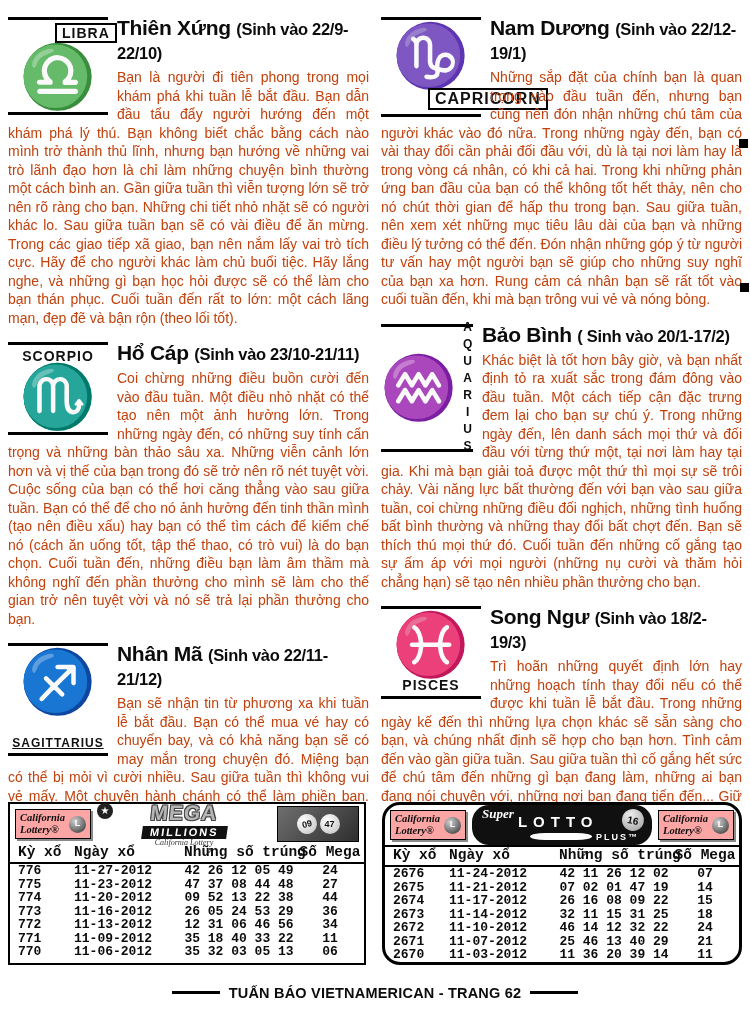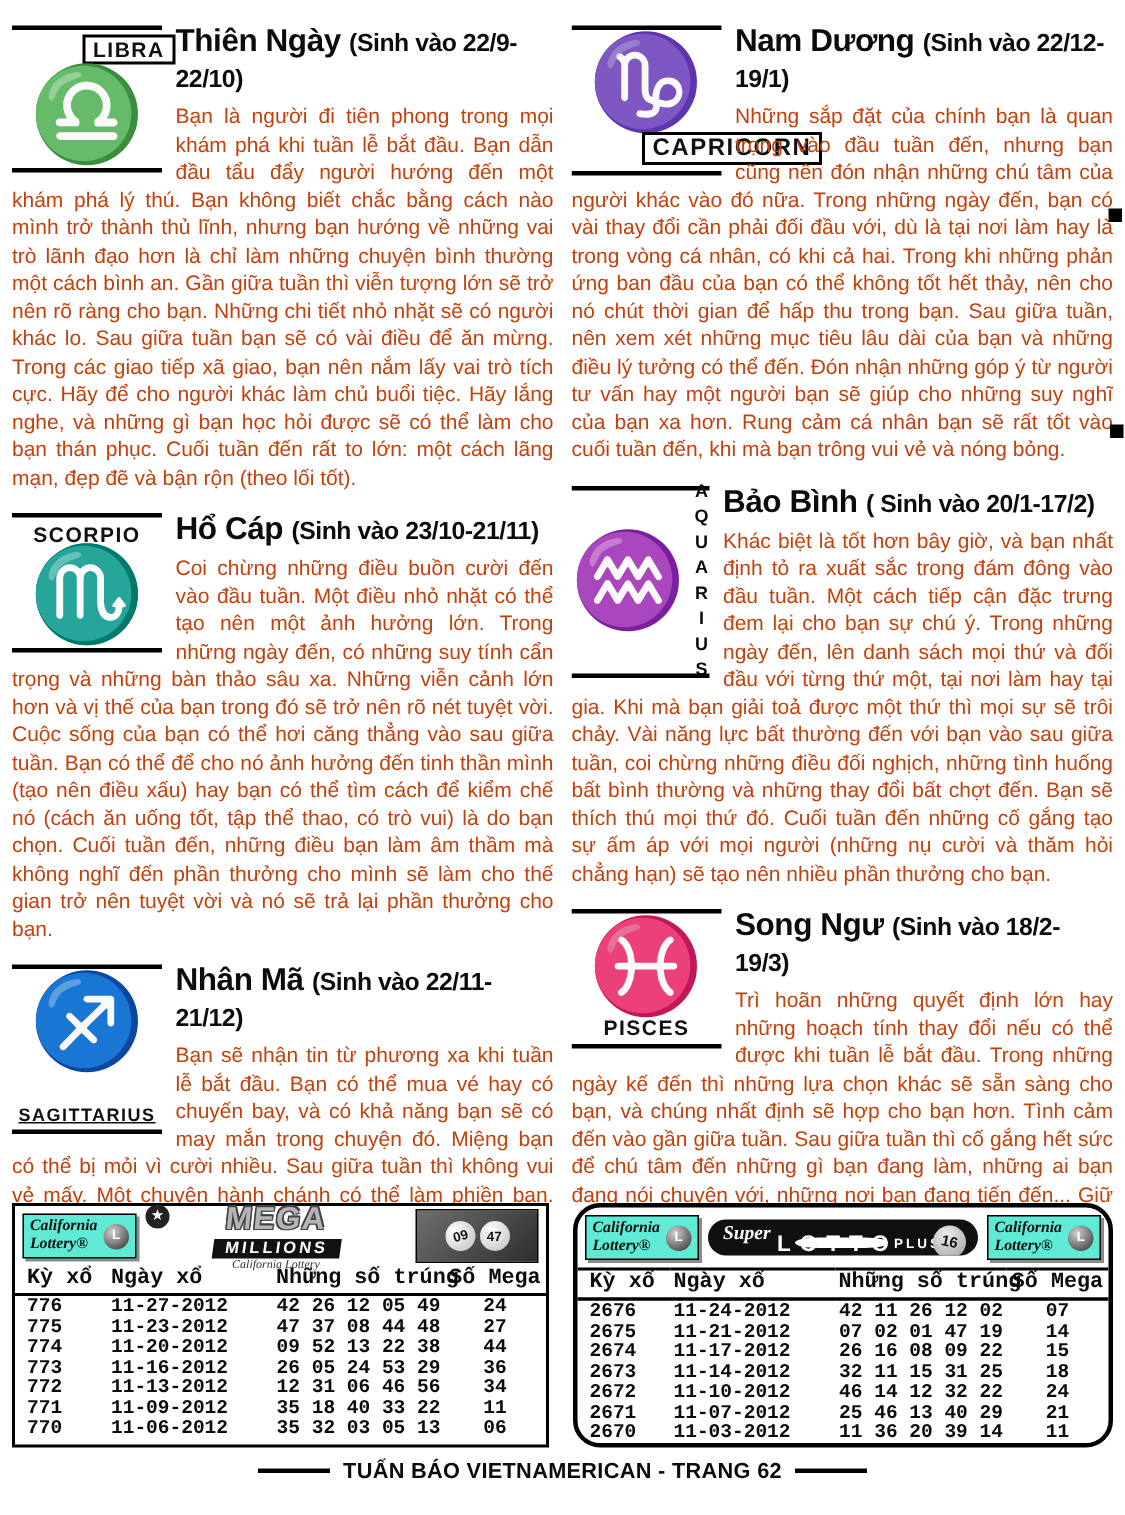--- a/index.html
+++ b/index.html
@@ -38,21 +38,21 @@
     margin:0; font-size:14px; line-height:18.5px; text-align:justify;
     color:#c2410c;
   }
 
   
   .lottery-row { display:flex; gap:16px; padding:0 8px; }
   .ltable { flex:1; border:2px solid #000; background:#fff; box-sizing:border-box; }
   .ltable.rounded { border-width:3px; border-radius:18px; overflow:hidden; }
   .logo-band { display:flex; align-items:center; justify-content:space-between; padding:3px 5px; height:40px; box-sizing:border-box; }
   .ca-logo {
-    border:1px solid #000; box-shadow:2px 2px 0 #8a8a8a; background:#5eead4;
+    border:1px solid #000; box-shadow:2px 2px 0 #8a8a8a; background:#fca5a5;
     padding:2px 4px; display:flex; align-items:center; gap:4px;
     font-family:"Liberation Serif", serif; font-style:italic; font-weight:bold;
     font-size:10.5px; line-height:1.1; white-space:nowrap;
   }
   .ca-ball {
     width:17px; height:17px; border-radius:50%;
     background:radial-gradient(circle at 35% 30%, #cfcfcf, #2b2b2b);
     color:#fff; font-size:9px; font-style:normal; font-weight:bold;
     font-family:"Liberation Sans", sans-serif;
     display:flex; align-items:center; justify-content:center; flex:none;
@@ -80,21 +80,21 @@
   }
   .ball-num {
     width:20px; height:20px; border-radius:50%;
     background:radial-gradient(circle at 35% 30%, #fff, #bdbdbd);
     color:#111; font-size:9px; font-weight:bold;
     display:flex; align-items:center; justify-content:center;
   }
   .ball-num.tilt { transform:rotate(-15deg); }
   .slotto {
     flex:1; margin:0 6px; background:#101010; border-radius:17px; color:#fff;
-    height:24px; position:relative; overflow:hidden;
+    height:40px; position:relative; overflow:hidden;
   }
   .sl-super {
     position:absolute; left:10px; top:1px; font-family:"Liberation Serif", serif;
     font-style:italic; font-weight:bold; font-size:13px;
   }
   .sl-lotto { position:absolute; left:46px; top:8px; font-weight:bold; font-size:15px; letter-spacing:6px; }
   .sl-swoosh { position:absolute; left:58px; bottom:5px; width:62px; height:7px; background:#fff; border-radius:50% / 100%; }
   .sl-plus { position:absolute; left:124px; bottom:3px; font-size:9px; font-weight:bold; letter-spacing:2px; }
   .sl-ball {
     position:absolute; right:8px; top:4px; width:22px; height:22px; border-radius:50%;
@@ -109,21 +109,21 @@
     white-space:nowrap;
   }
   .ltable.rounded table.draws thead tr { border-top:2px solid #000; }
   table.draws td { font-size:13px; line-height:13.5px; padding:0 2px; white-space:nowrap; }
   .c-ky { width:52px; text-align:left; padding-left:8px !important; }
   .c-ngay { width:106px; text-align:left; }
   .c-trung { text-align:center; }
   .c-mega { width:64px; text-align:center; }
 
   
-  .footer { display:flex; align-items:center; justify-content:center; gap:9px; margin-top:8px; }
+  .footer { display:flex; align-items:center; justify-content:center; gap:9px; margin-top:20px; }
   .footer .dash { width:48px; height:3.5px; background:#000; }
   .footer .ftext { font-weight:bold; font-size:14.5px; letter-spacing:0.2px; white-space:nowrap; }
 
   .print-mark { position:absolute; width:9px; height:9px; background:#000; }
   .pm1 { right:2px; top:139px; }
   .pm2 { right:1px; top:283px; }
 </style>
 </head>
 <body>
 
@@ -131,21 +131,21 @@
   <div class="columns">
 
     <div class="col">
 
       <section class="horo">
         <div class="zicon">
           <div class="zlabel boxed">LIBRA</div>
           <div class="glyph">♎</div>
         </div>
         <h2 class="htitle">
-          <span>Thiên Ngày</span>
+          <span>Thiên Xứng</span>
           <span class="dates">(Sinh vào 22/9-22/10)</span>
         </h2>
         <p class="hbody">Bạn là người đi tiên phong trong mọi khám phá khi tuần lễ bắt đầu. Bạn dẫn đầu tẩu đẩy người hướng đến một khám phá lý thú. Bạn không biết chắc bằng cách nào mình trở thành thủ lĩnh, nhưng bạn hướng về những vai trò lãnh đạo hơn là chỉ làm những chuyện bình thường một cách bình an. Gần giữa tuần thì viễn tượng lớn sẽ trở nên rõ ràng cho bạn. Những chi tiết nhỏ nhặt sẽ có người khác lo. Sau giữa tuần bạn sẽ có vài điều để ăn mừng. Trong các giao tiếp xã giao, bạn nên nắm lấy vai trò tích cực. Hãy để cho người khác làm chủ buổi tiệc. Hãy lắng nghe, và những gì bạn học hỏi được sẽ có thể làm cho bạn thán phục. Cuối tuần đến rất to lớn: một cách lãng mạn, đẹp đẽ và bận rộn (theo lối tốt).</p>
       </section>
 
       <section class="horo">
         <div class="zicon">
           <div class="zlabel">SCORPIO</div>
           <div class="glyph">♏</div>
         </div>

